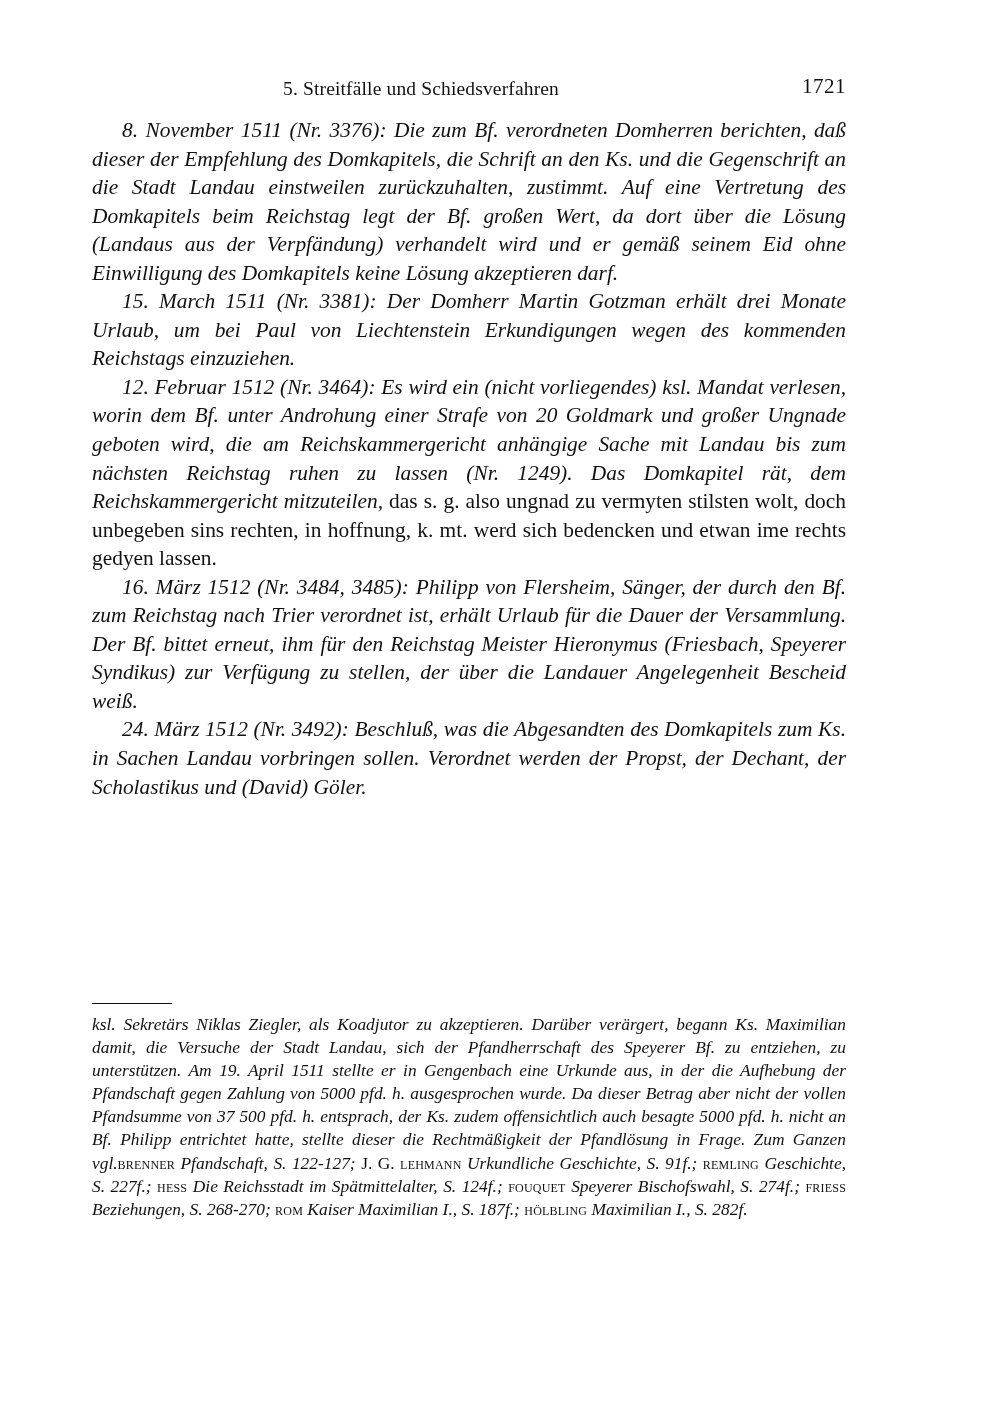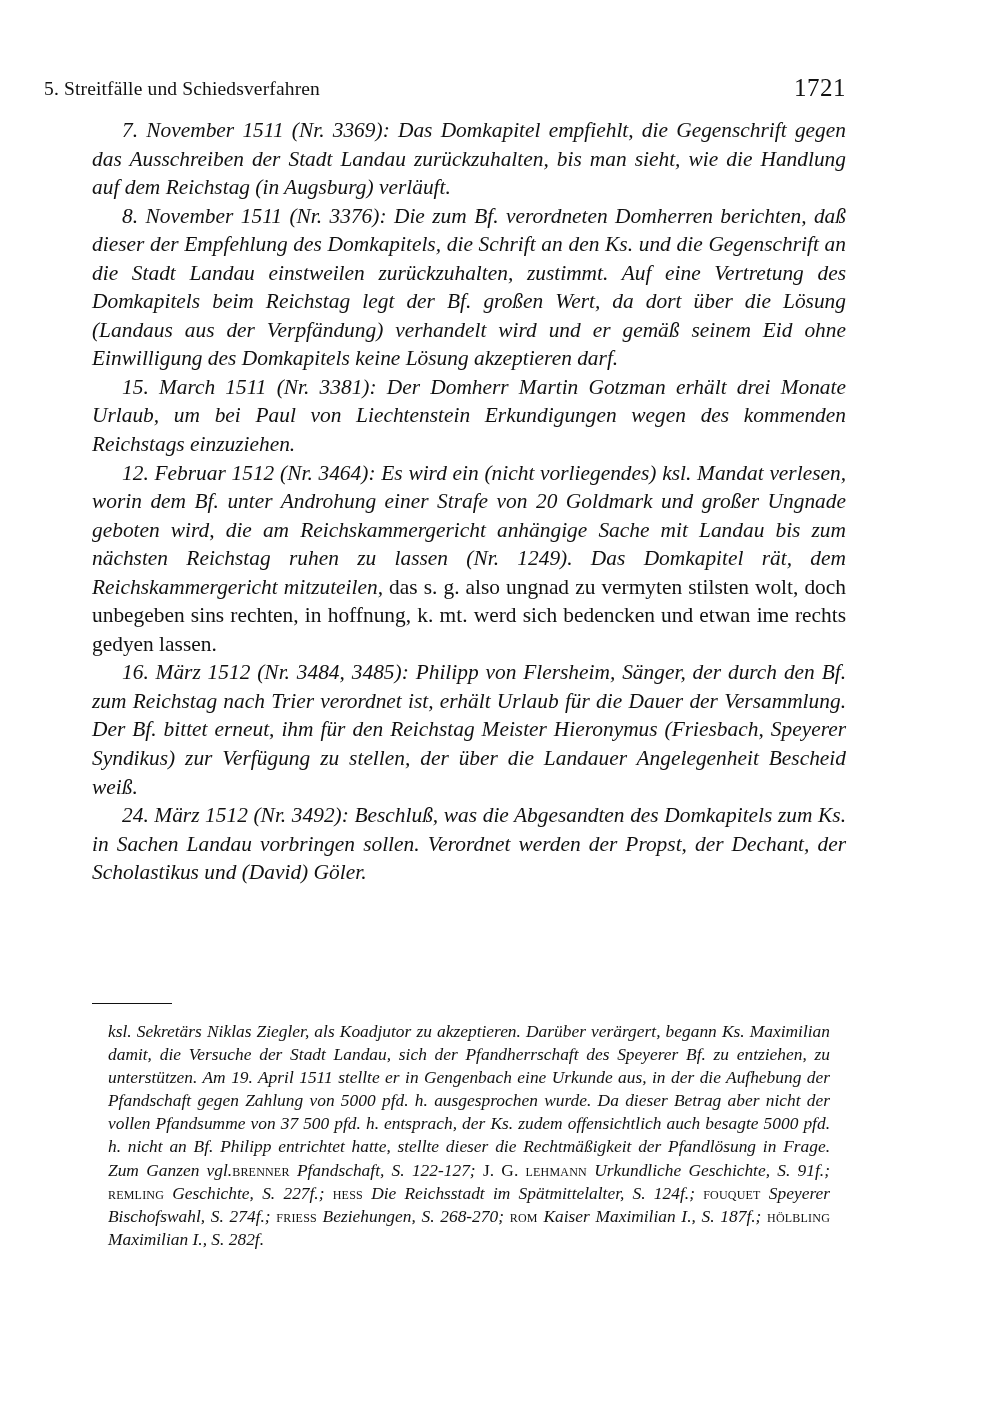--- a/index.html
+++ b/index.html
@@ -28,32 +28,33 @@
     position: absolute;
     top: 78px;
     left: 92px;
     width: 754px;
     height: 30px;
   }
   .runhead-title {
     position: absolute;
     left: 0;
     right: 0;
+    text-align: center;
     font-size: 19.5px;
     font-style: normal;
     letter-spacing: 0.15px;
     white-space: nowrap;
     
     transform: translateX(-48px);
   }
   .runhead-folio {
     position: absolute;
     right: 0;
     top: -4px;
-    font-size: 25px;
+    font-size: 21px;
     font-style: normal;
     letter-spacing: 0.5px;
   }
 
   
   .body-block {
     position: absolute;
     top: 116px;
     left: 92px;
     width: 754px;
@@ -84,21 +85,21 @@
     left: 92px;
     width: 754px;
   }
   .fn-rule {
     width: 80px;
     height: 0;
     border-top: 1.4px solid #111111;
     margin: 0 0 9px 0;
   }
   p.fn {
-    margin: 16px;
+    margin: 0;
     text-align: justify;
     font-style: italic;
     font-size: 17.4px;
     line-height: 23.1px;
     text-indent: 0;
     hyphens: manual;
     -webkit-hyphens: manual;
   }
   
   .sc {
@@ -115,21 +116,20 @@
 
 <div class="page">
 
   <div class="runhead">
     <div class="runhead-title">5. Streitfälle und Schiedsverfahren</div>
     <div class="runhead-folio">1721</div>
   </div>
 
   <div class="body-block">
 
-    <p class="para">7. November 1511 (Nr. 3369): Das Domkapitel empfiehlt, die Gegenschrift gegen das Ausschreiben der Stadt Landau zurückzuhalten, bis man sieht, wie die Handlung auf dem Reichstag (in Augsburg) verläuft.</p>
 
     <p class="para">8. November 1511 (Nr. 3376): Die zum Bf. verordneten Domherren berichten, daß dieser der Empfehlung des Domkapitels, die Schrift an den Ks. und die Gegenschrift an die Stadt Landau einstweilen zurückzuhalten, zustimmt. Auf eine Vertretung des Domkapitels beim Reichstag legt der Bf. großen Wert, da dort über die Lösung (Landaus aus der Verpfändung) verhandelt wird und er gemäß seinem Eid ohne Einwilligung des Domkapitels keine Lösung akzeptieren darf.</p>
 
     <p class="para">15. March 1511 (Nr. 3381): Der Domherr Martin Gotzman erhält drei Monate Urlaub, um bei Paul von Liechtenstein Erkundigungen wegen des kommenden Reichstags einzuziehen.</p>
 
 
     <p class="para"><span>12. Februar 1512 (Nr. 3464): Es wird ein (nicht vorliegendes) ksl. Mandat verlesen, worin dem Bf. unter Androhung einer Strafe von 20 Goldmark und großer Ungnade geboten wird, die am Reichskammergericht anhängige Sache mit Landau bis zum nächsten Reichstag ruhen zu lassen (Nr. 1249). Das Domkapitel rät, dem Reichskammergericht mitzuteilen,</span><span class="roman"> das s. g. also ungnad zu vermyten stilsten wolt, doch unbegeben sins rechten, in hoffnung, k. mt. werd sich bedencken und etwan ime rechts gedyen lassen.</span></p>
 
 
     <p class="para">16. März 1512 (Nr. 3484, 3485): Philipp von Flersheim, Sänger, der durch den Bf. zum Reichstag nach Trier verordnet ist, erhält Urlaub für die Dauer der Versammlung. Der Bf. bittet erneut, ihm für den Reichstag Meister Hieronymus (Friesbach, Speyerer Syndikus) zur Verfügung zu stellen, der über die Landauer Angelegenheit Bescheid weiß.</p>

